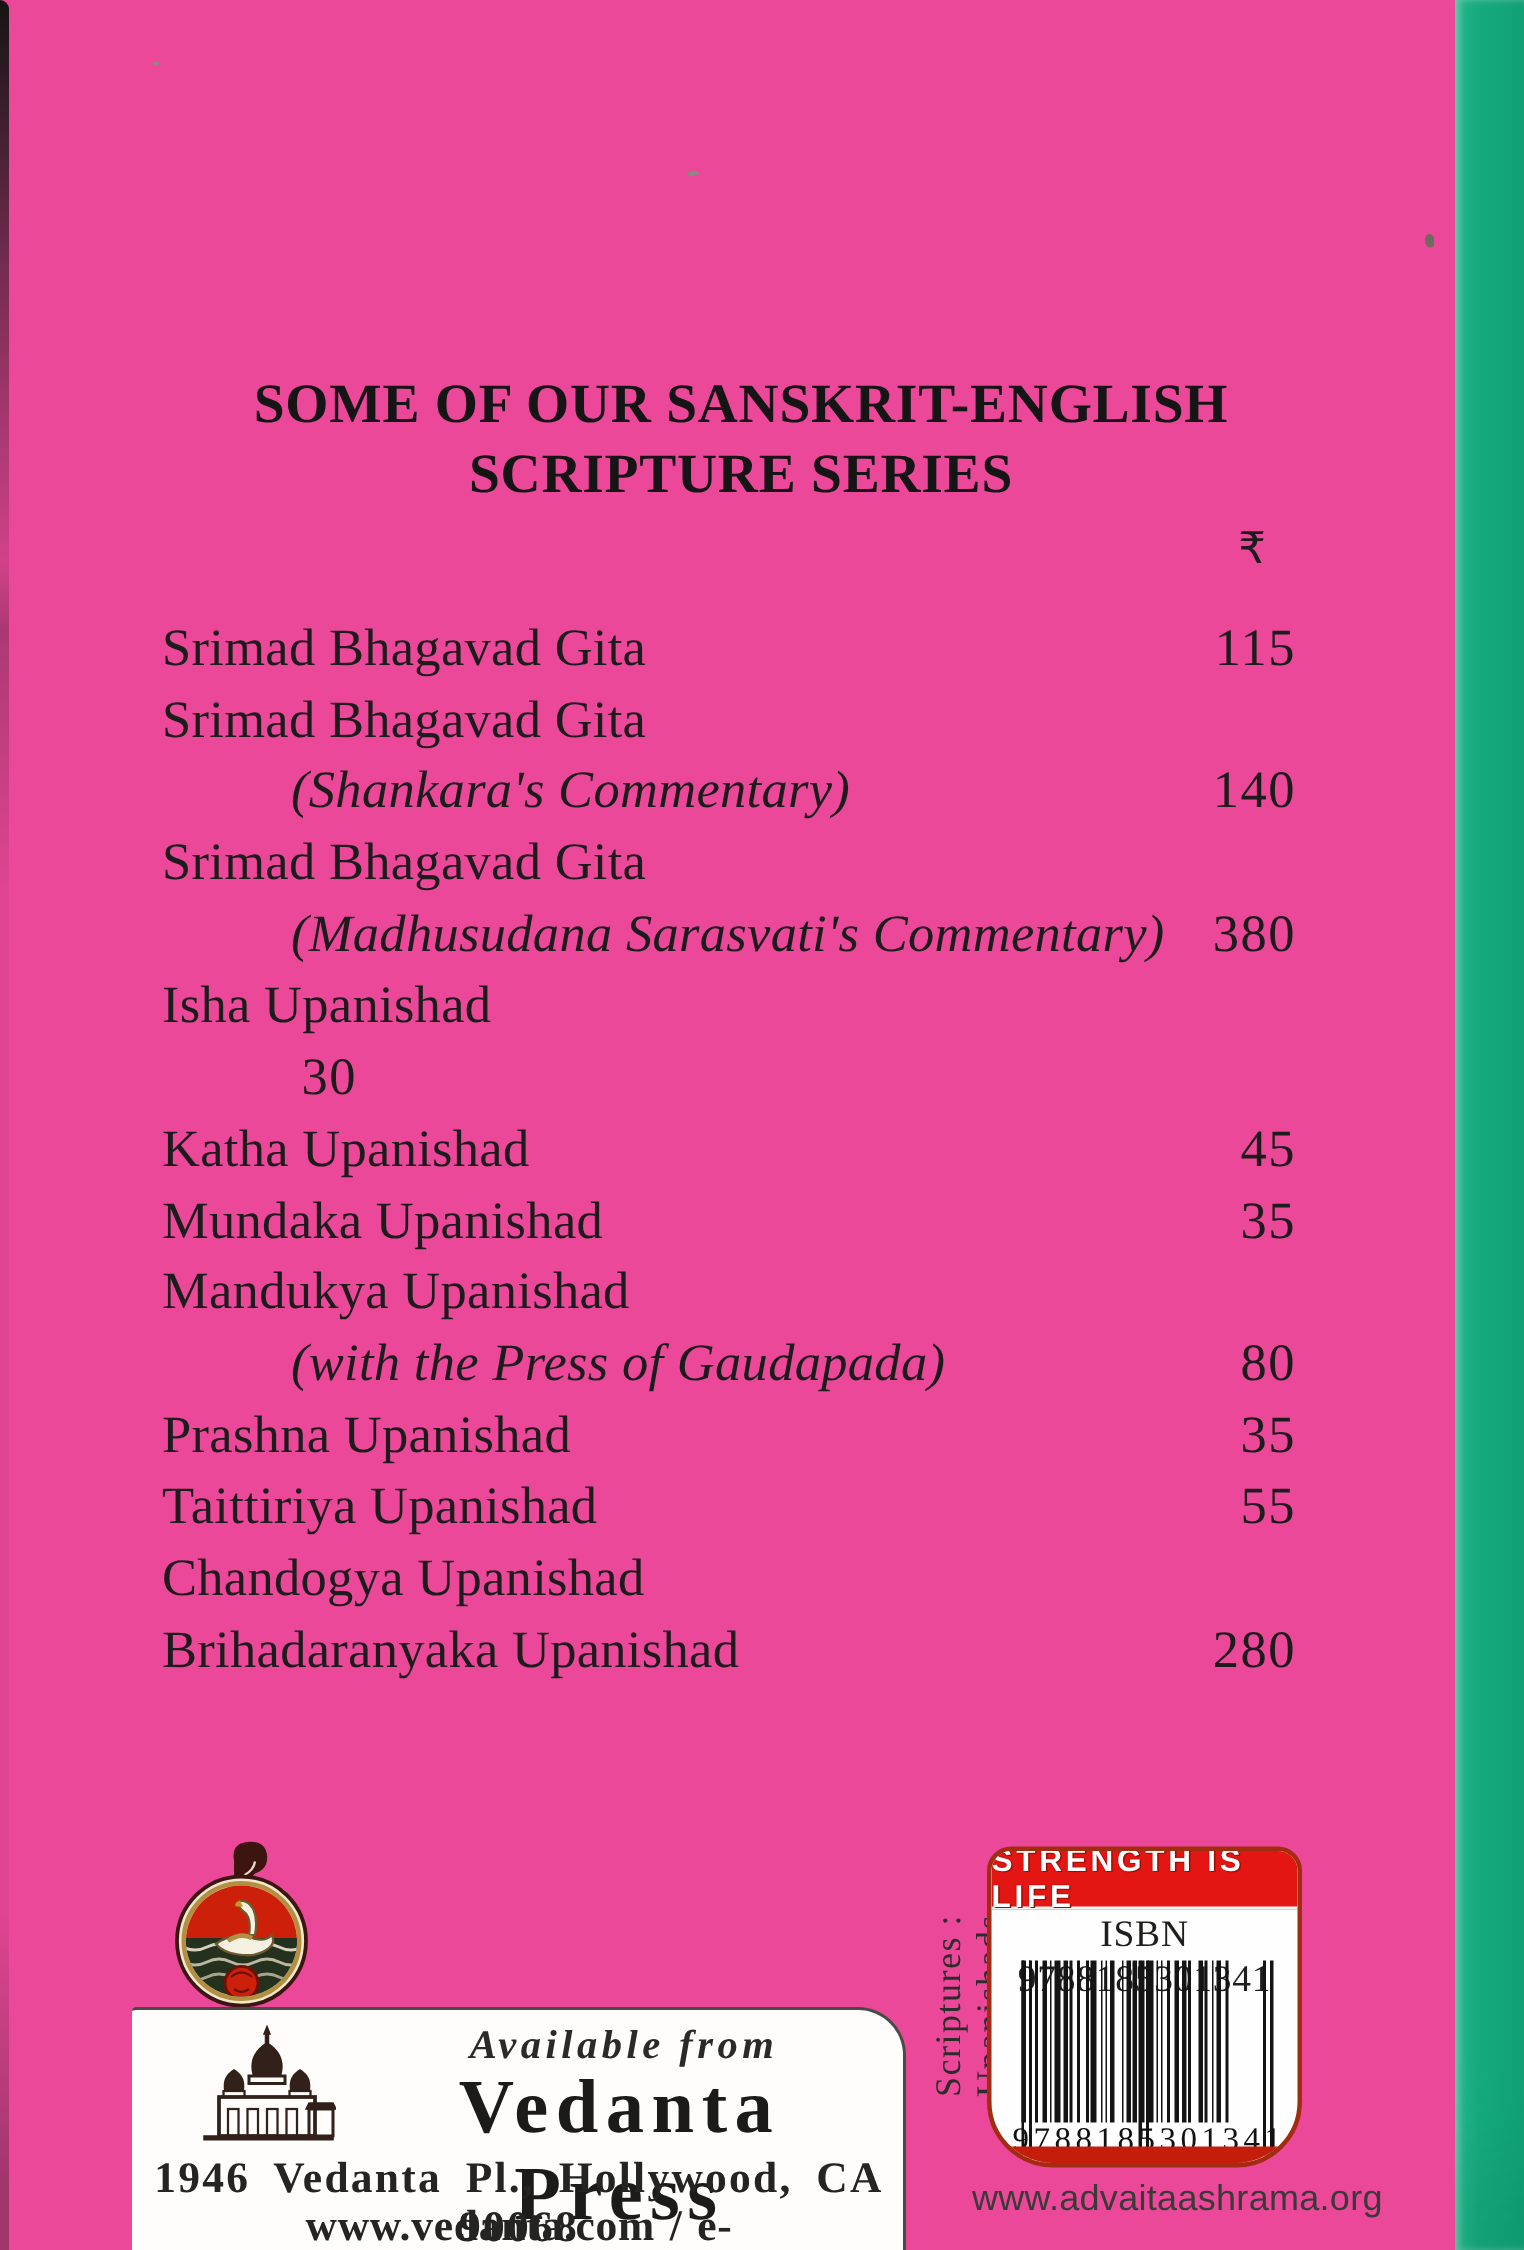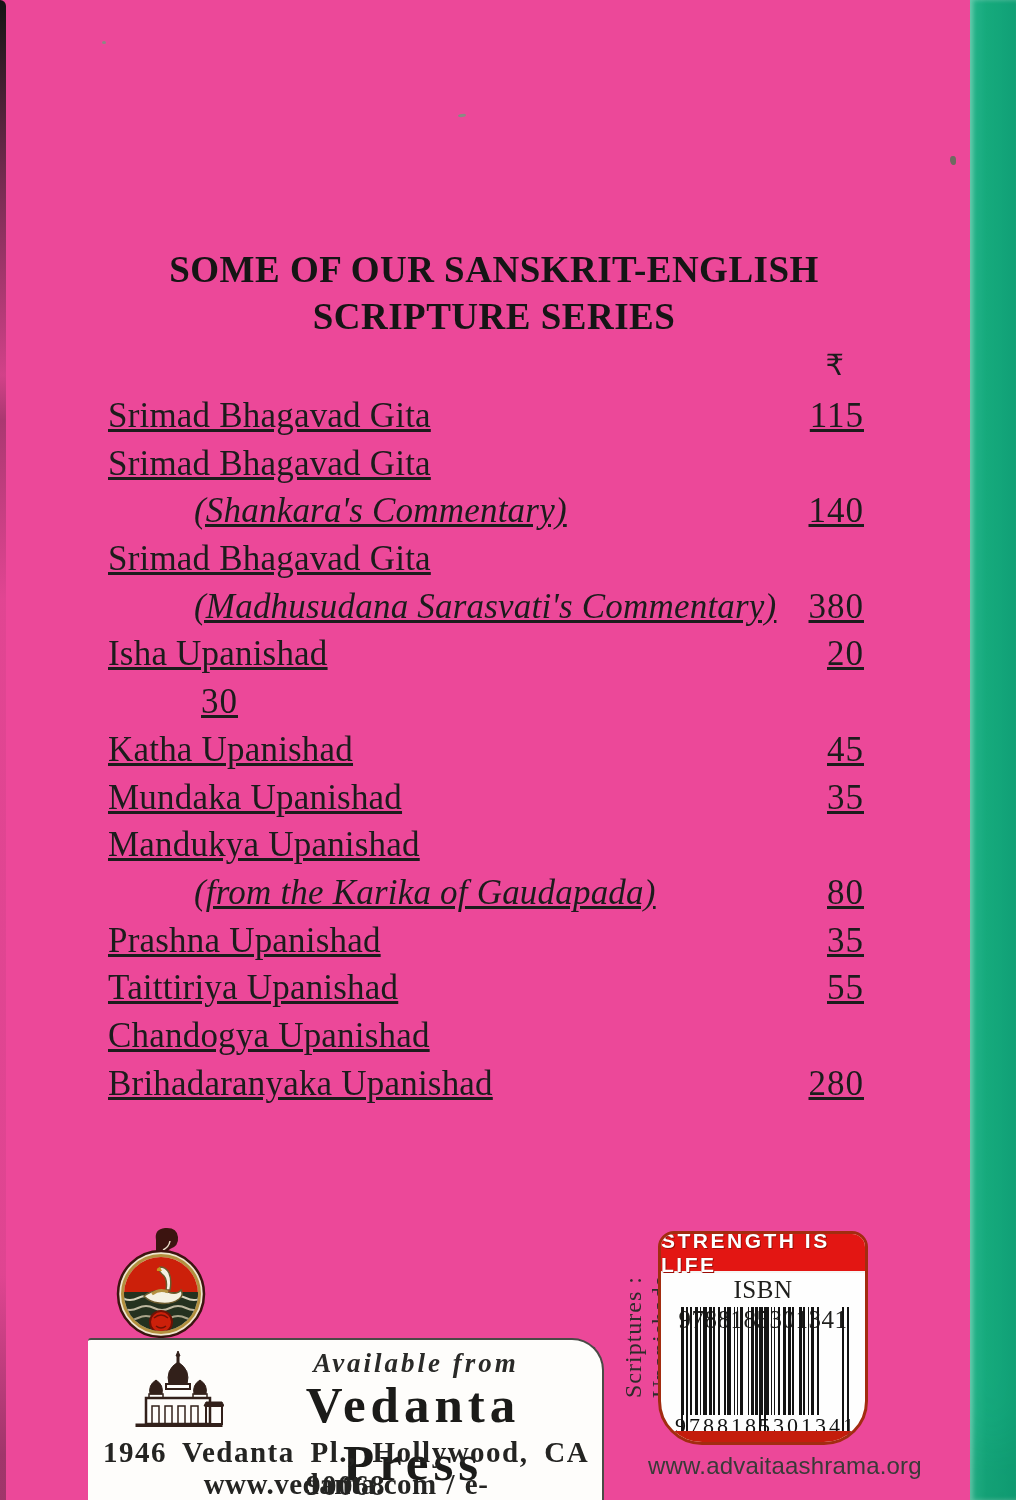--- a/index.html
+++ b/index.html
@@ -32,21 +32,21 @@
   .content{position:absolute;left:108px;top:246px;width:760px;}
   .heading{
     text-align:center;font-weight:bold;font-size:37px;line-height:47px;
     letter-spacing:.5px;color:#151515;padding-left:12px;
   }
   .rupee-row{
     text-align:right;padding-right:24px;height:46px;line-height:46px;
     font-size:29px;margin-top:2px;
   }
   .rupee-row .rupee{font-family:"DejaVu Sans","Liberation Sans",sans-serif;font-weight:400;}
-  .rows{margin-top:4px;text-decoration:underline;}
+  .rows{margin-top:20px;}
   .row{display:flex;height:47.7px;line-height:47.7px;font-size:35px;}
   .row .name{flex:1;white-space:nowrap;letter-spacing:.2px;}
   .row.indent .name{padding-left:86px;}
   .row.italic .name{font-style:italic;}
   .row .price{width:130px;text-align:right;padding-right:4px;letter-spacing:1px;}
 
   
   .emblem{position:absolute;left:114px;top:1226px;width:94px;height:116px;}
   .pub-box{
     position:absolute;left:88px;top:1338px;width:514px;height:170px;
@@ -165,21 +165,20 @@
       <span class="price"></span>
     </div>
 
     <div class="row indent italic">
       <span class="name">(Madhusudana Sarasvati's Commentary)</span>
       <span class="price">380</span>
     </div>
 
     <div class="row">
       <span class="name">Isha Upanishad</span>
-      <span class="price">20</span>
     </div>
 
     <div class="row">
       <span class="price">30</span>
     </div>
 
     <div class="row">
       <span class="name">Katha Upanishad</span>
       <span class="price">45</span>
     </div>
@@ -188,21 +187,21 @@
       <span class="name">Mundaka Upanishad</span>
       <span class="price">35</span>
     </div>
 
     <div class="row">
       <span class="name">Mandukya Upanishad</span>
       <span class="price"></span>
     </div>
 
     <div class="row indent italic">
-      <span class="name">(from the Karika of Gaudapada)</span>
+      <span class="name">(with the Press of Gaudapada)</span>
       <span class="price">80</span>
     </div>
 
     <div class="row">
       <span class="name">Prashna Upanishad</span>
       <span class="price">35</span>
     </div>
 
     <div class="row">
       <span class="name">Taittiriya Upanishad</span>

